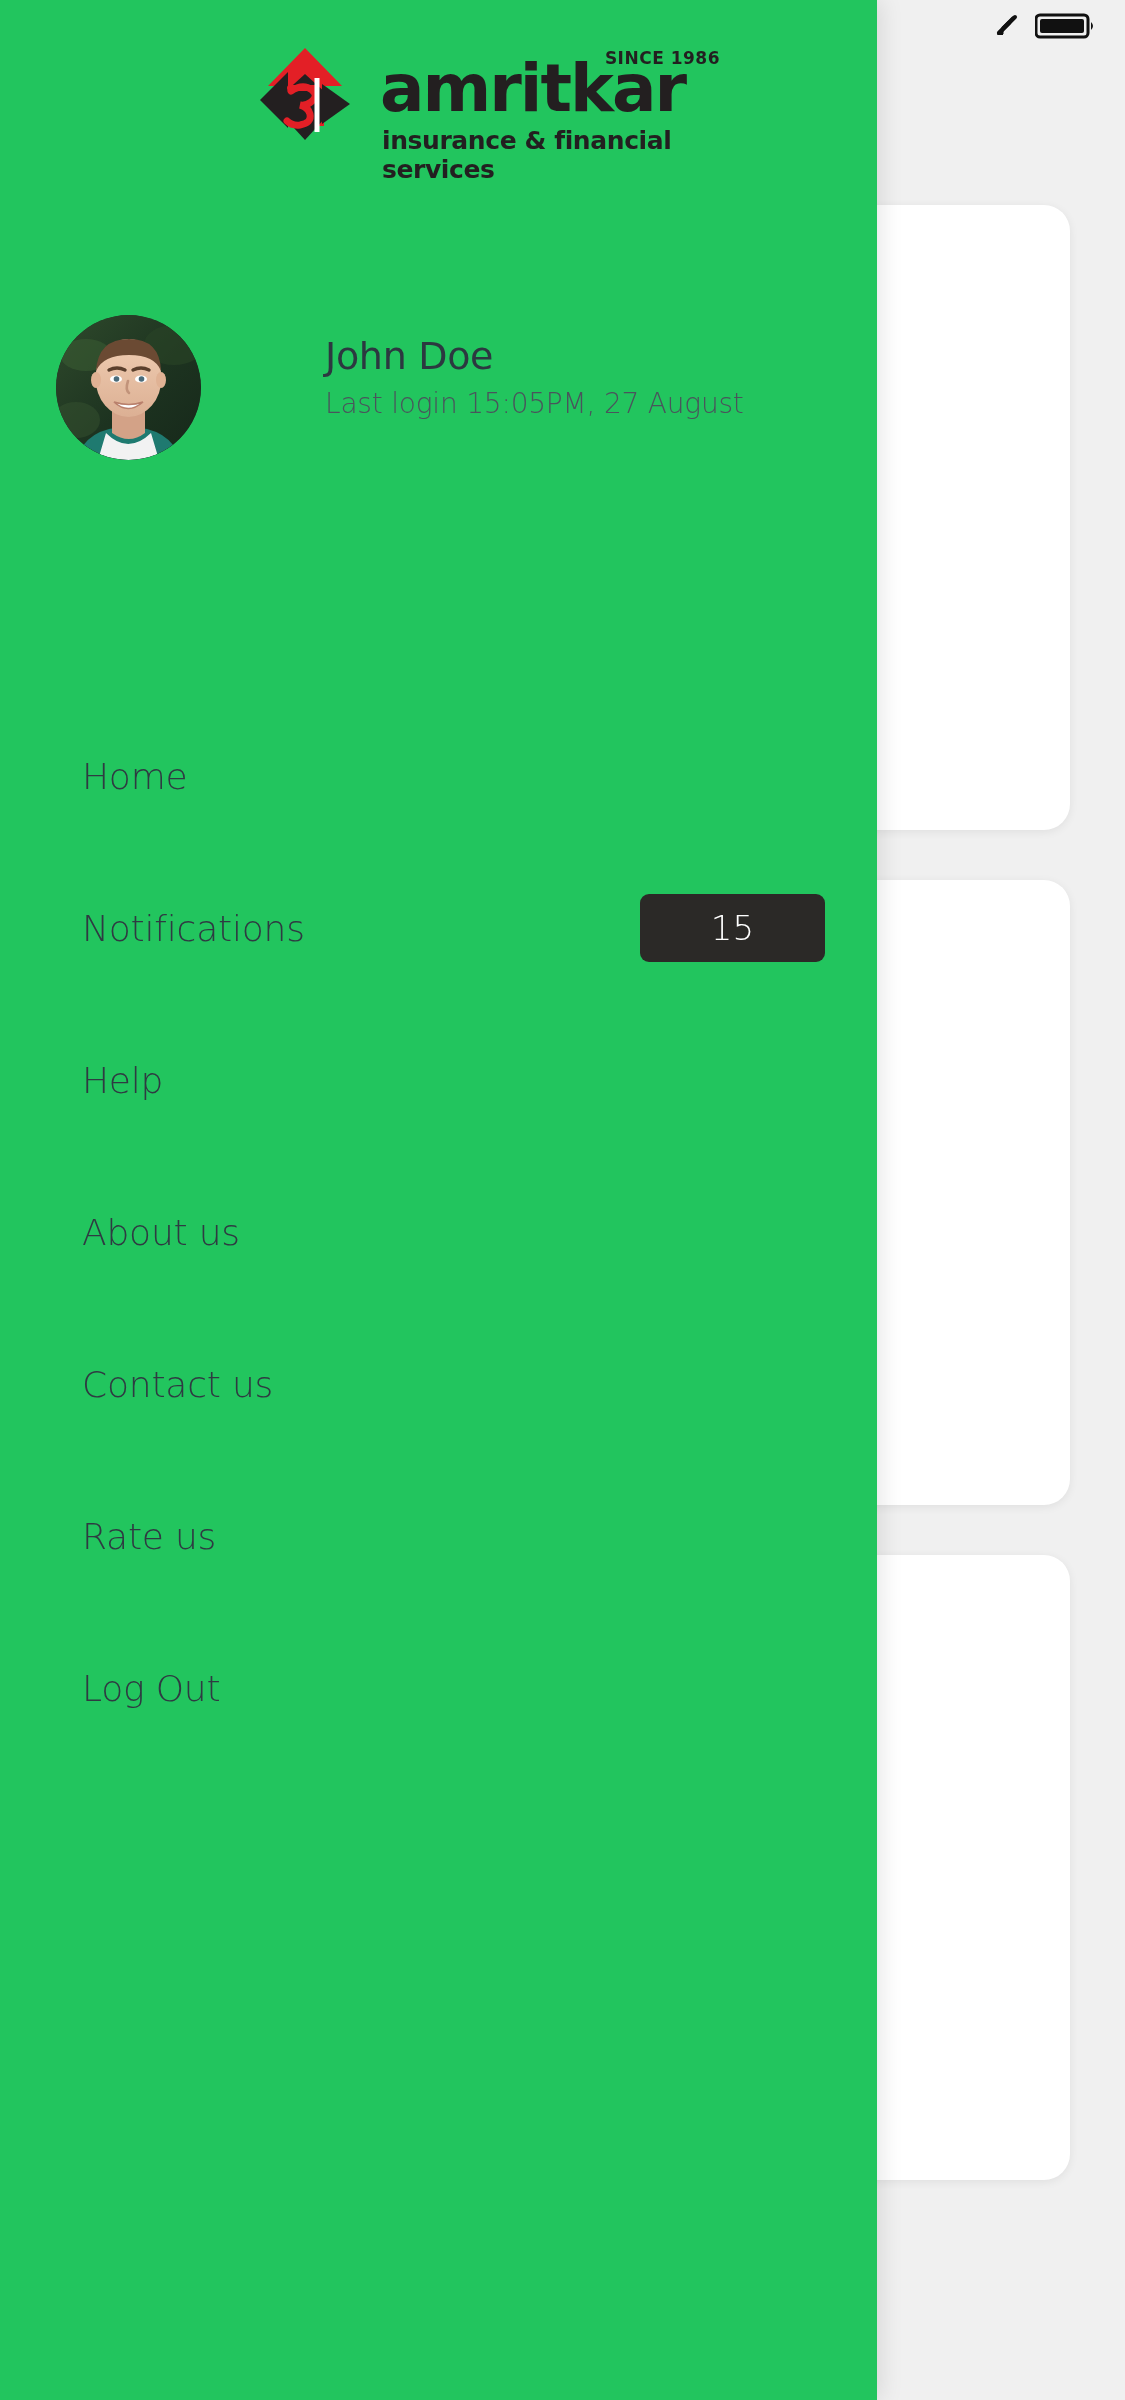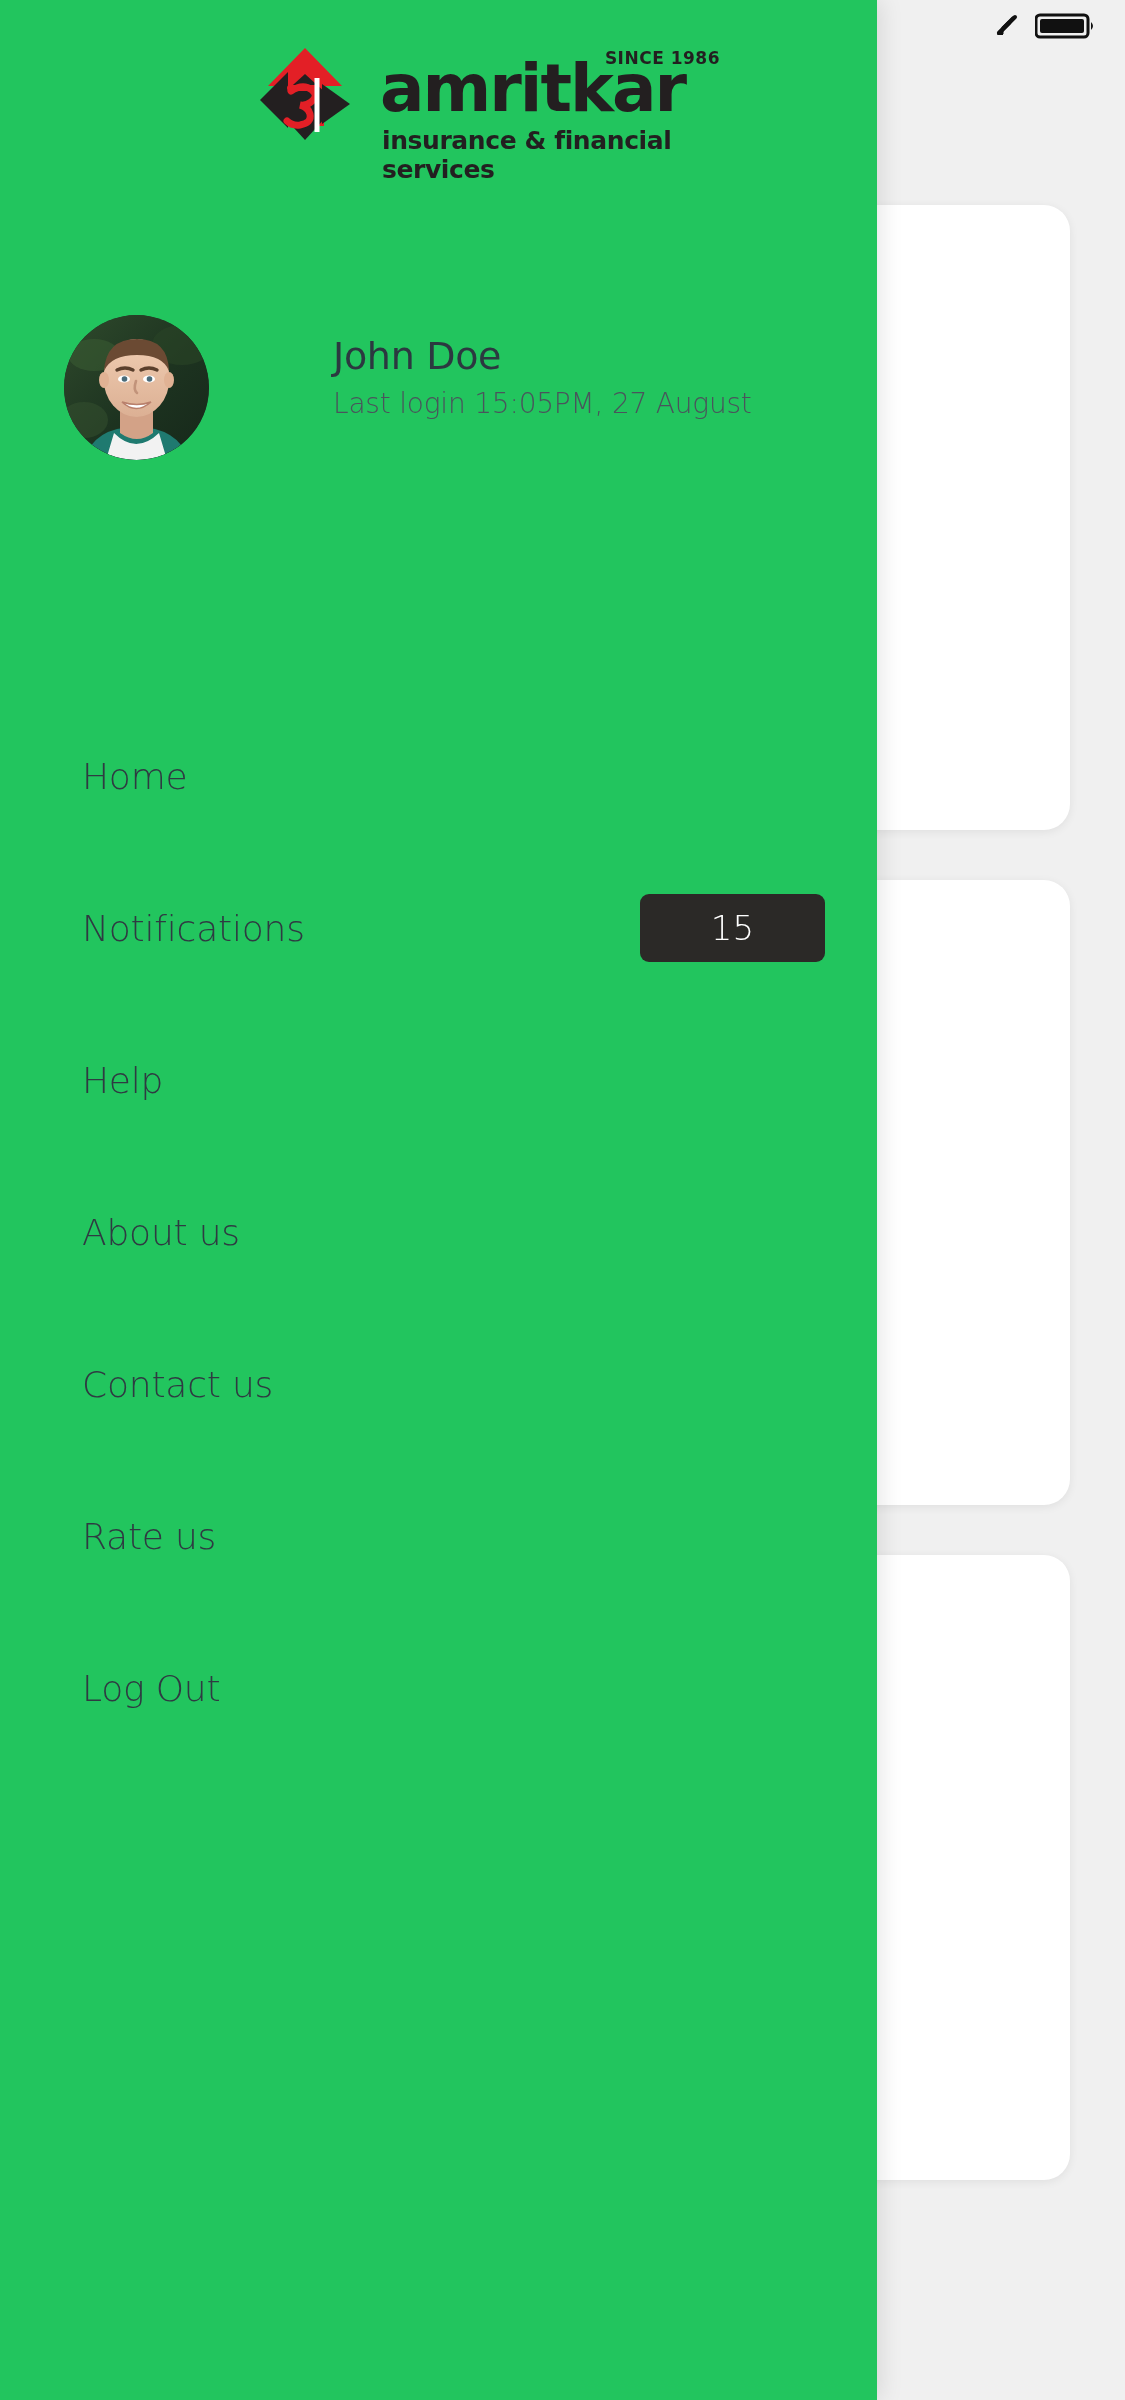--- a/index.html
+++ b/index.html
@@ -107,21 +107,21 @@
     font-family:"DejaVu Sans", sans-serif;
     font-size:25px;
     font-weight:700;
     letter-spacing:-0.4px;
     color:#231f20;
   }
 
   
   .profile {
     position:absolute;
-    left:64px; top:315px;
+    left:56px; top:315px;
     width:800px; height:140px;
   }
   .avatar {
     position:absolute; left:0; top:0;
     width:145px; height:145px;
     border-radius:50%;
     overflow:hidden;
     background:#233226;
   }
   .avatar svg { display:block; }

